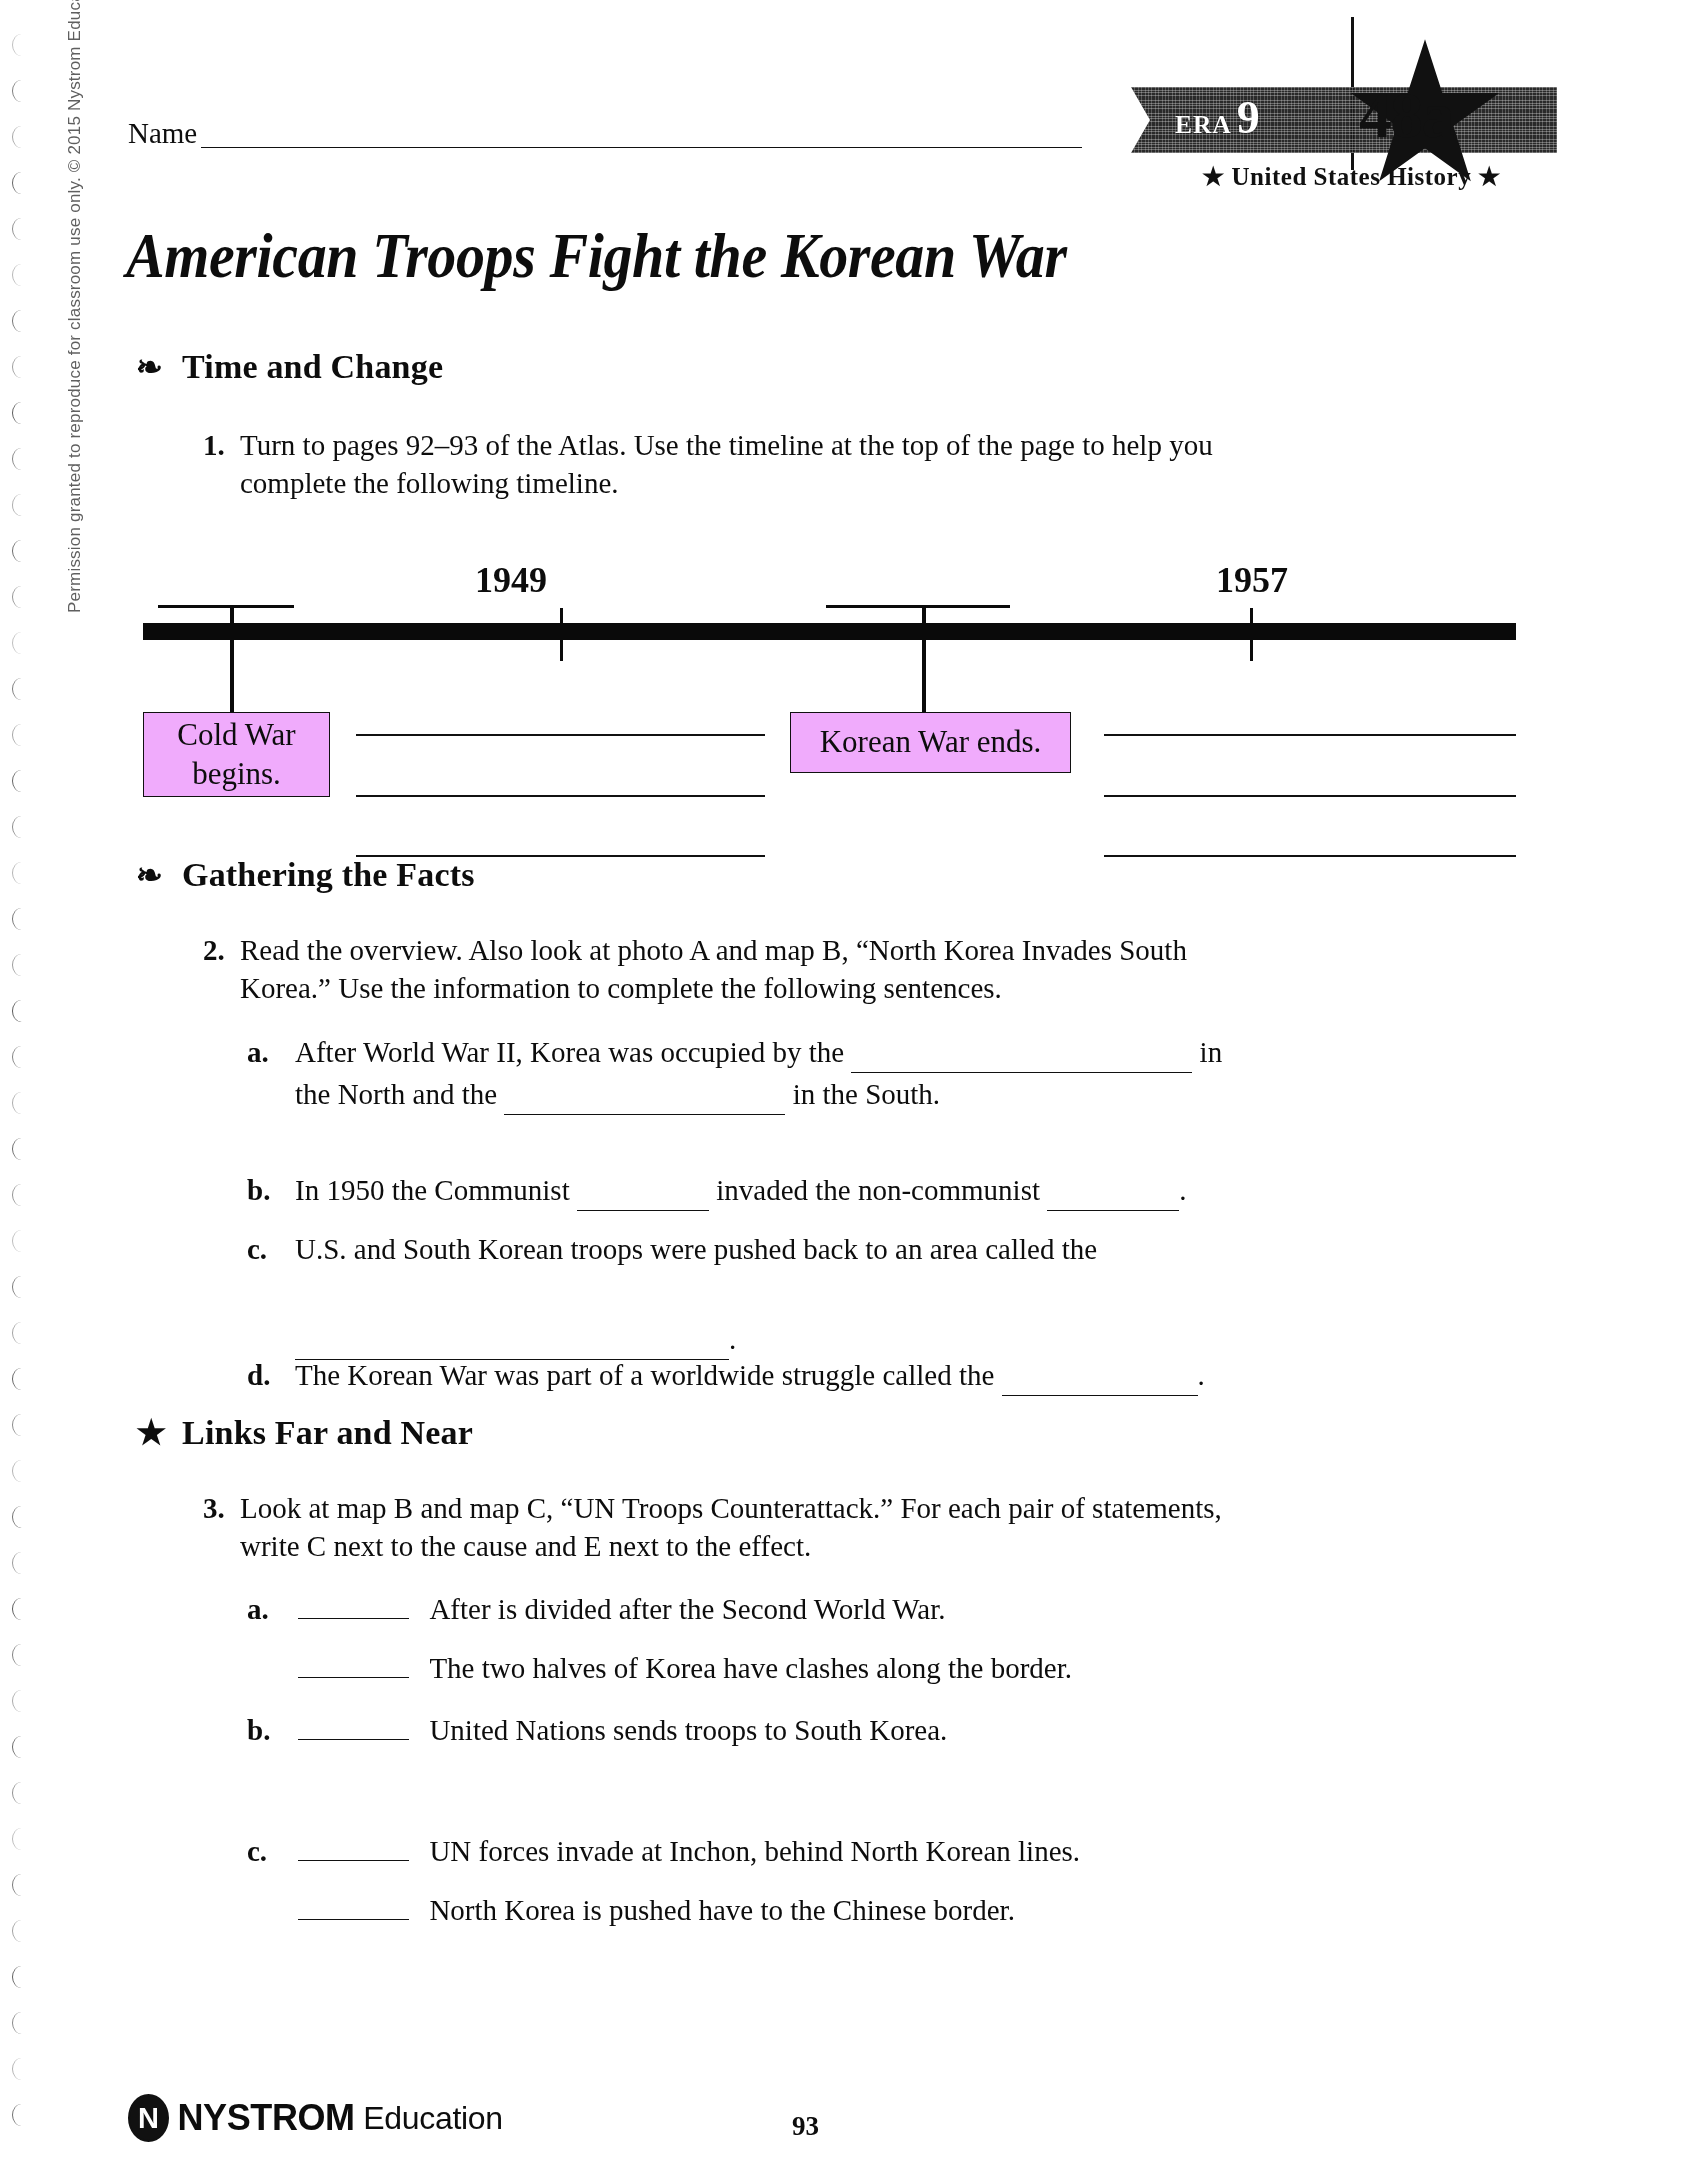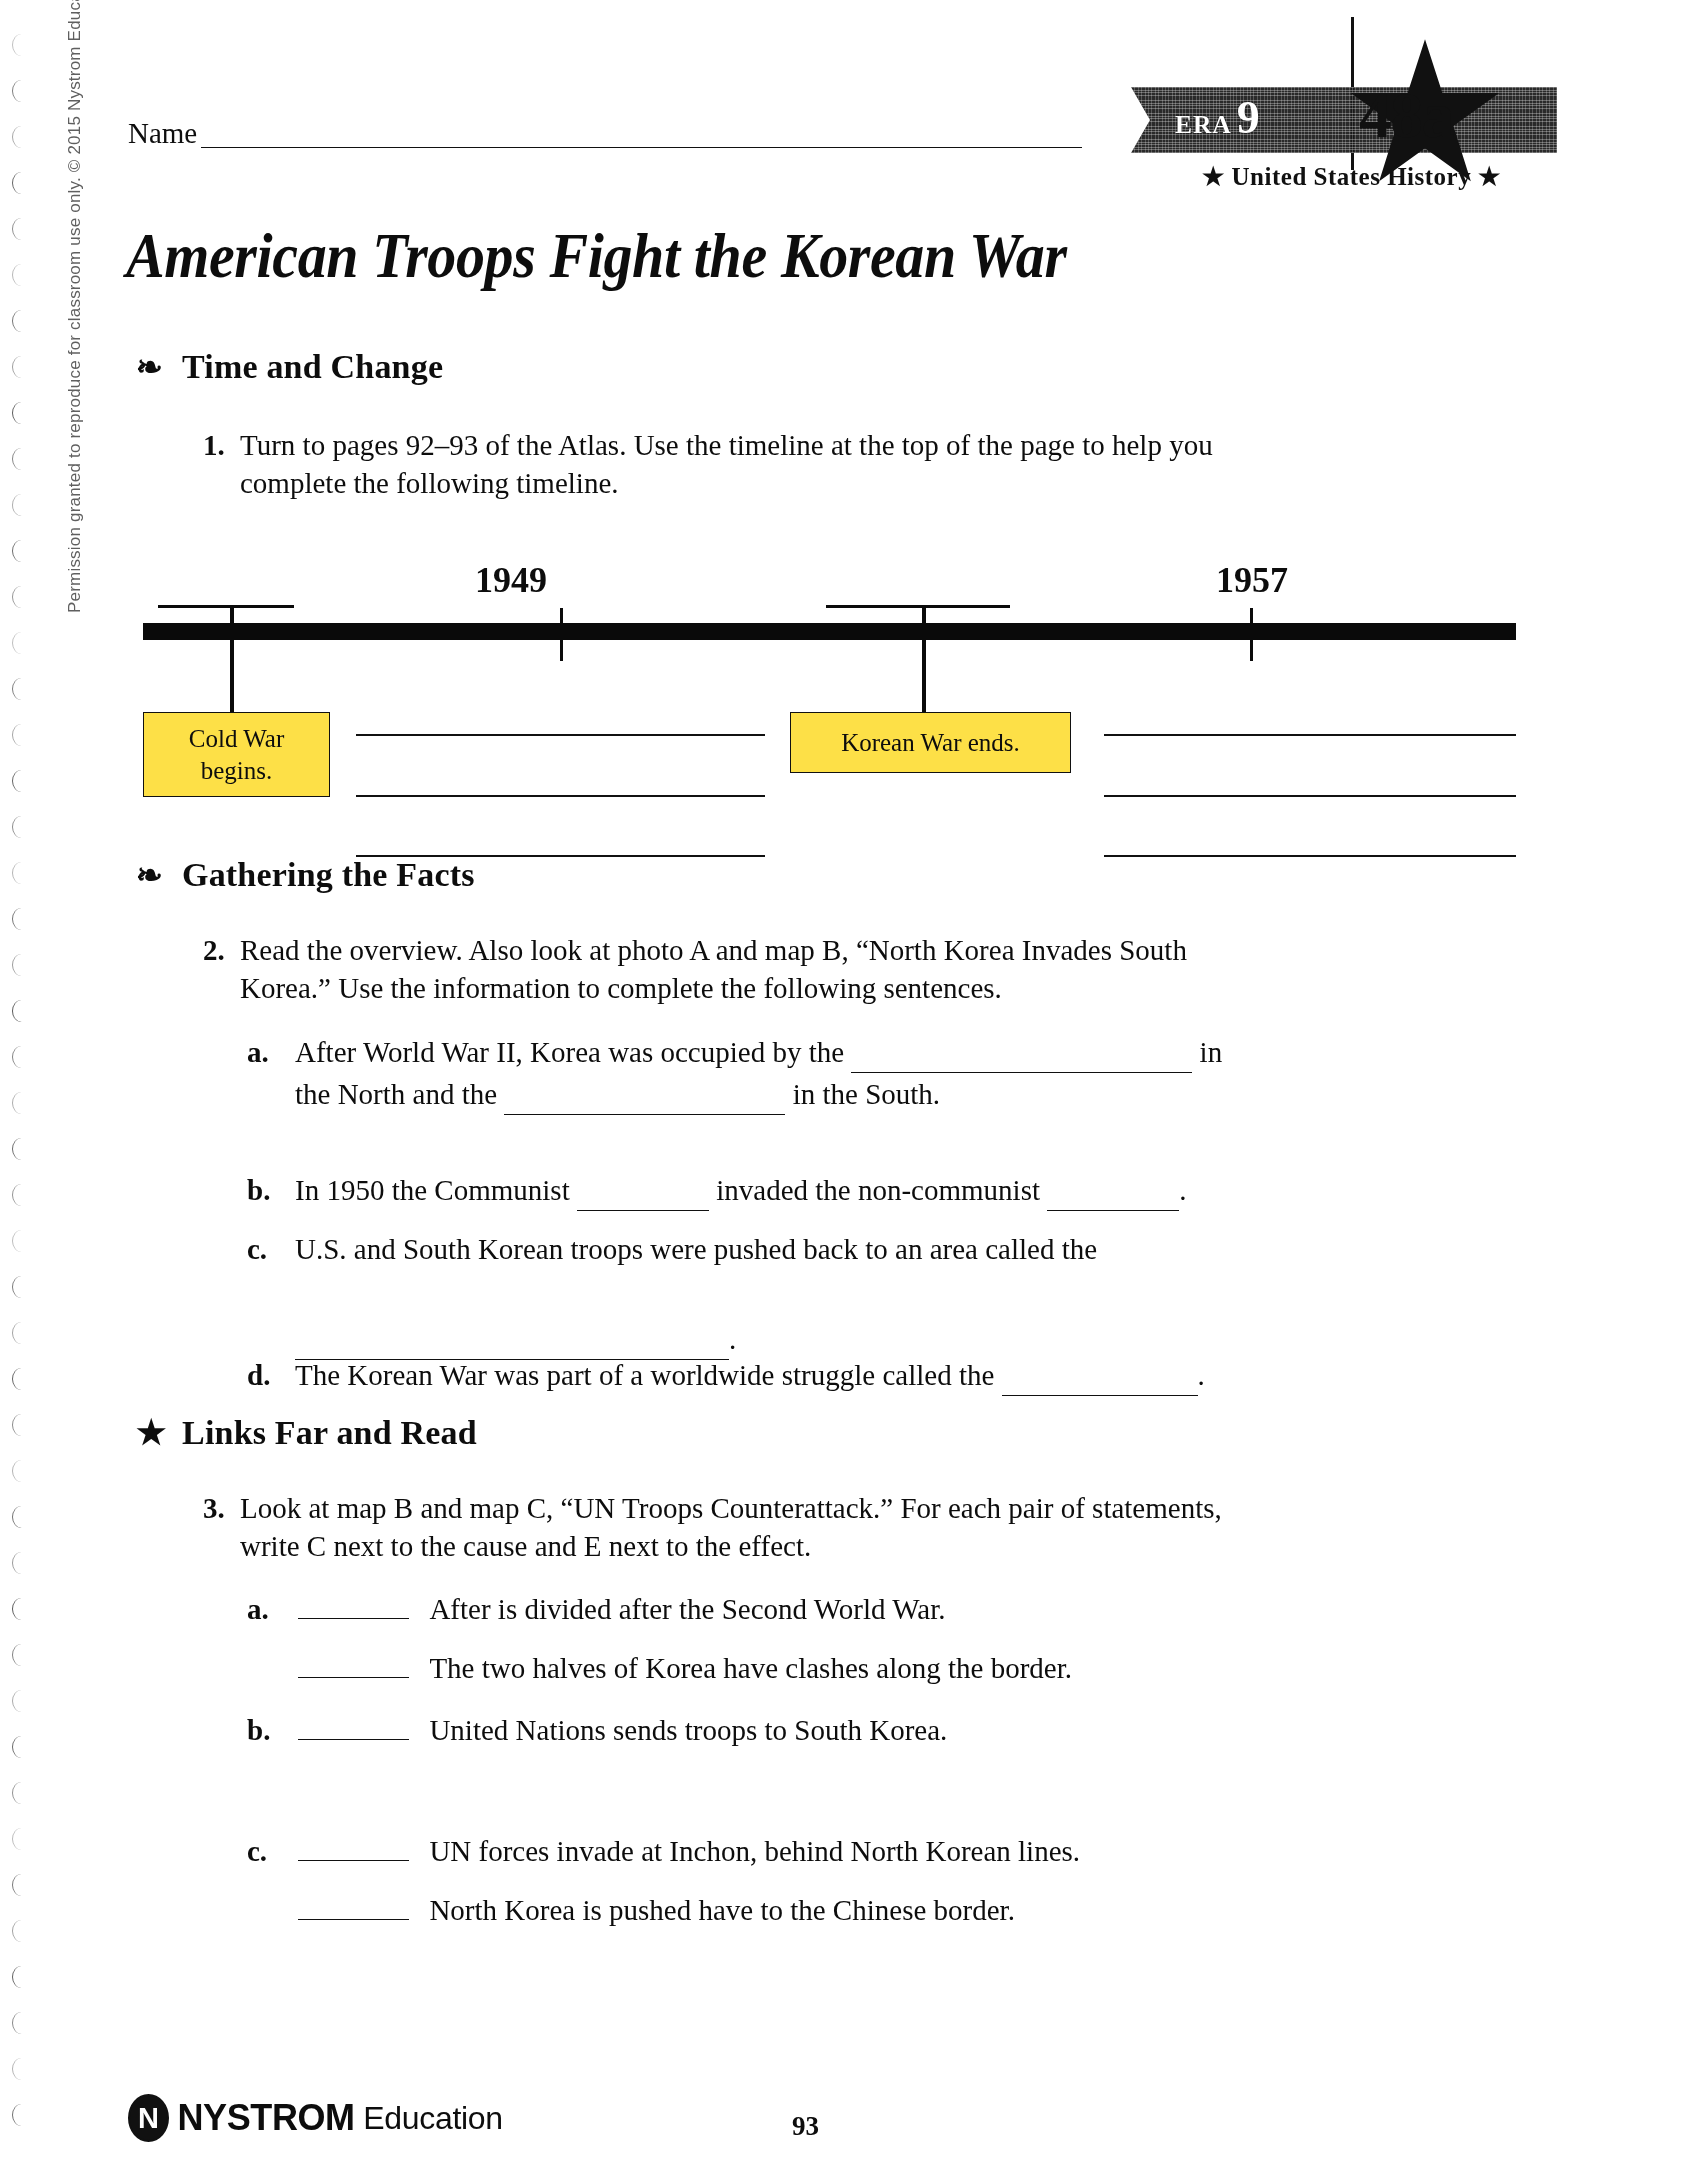--- a/index.html
+++ b/index.html
@@ -275,24 +275,24 @@
     white-space: nowrap;
   }
   .tl-box {
     position: absolute;
     border: 1.7px solid #111;
     box-sizing: border-box;
     display: flex;
     align-items: center;
     justify-content: center;
     text-align: center;
-    font-size: 25px;
+    font-size: 31px;
     line-height: 1.25;
     padding: 3.4px 8.5px;
-    background: #fde047;
+    background: #f0abfc;
   }
   .tl-line {
     position: absolute;
     height: 1.7px;
     background: #111;
   }
 
   
   .ce-row {
     position: absolute;
@@ -525,21 +525,21 @@
   <div class="sub-item" style="left:247px; top:1354px; width:1261px;">
     <span class="sub-letter">d.</span>
     <span class="sub-body">
       <span>The Korean War was part of a worldwide struggle called the</span>
       <span class="blank" style="width:196px;"></span><span>.</span>
     </span>
   </div>
 
   <div class="section-head" style="left:136px; top:1414px;">
     <span class="sec-bullet star">★</span>
-    <span>Links Far and Read</span>
+    <span>Links Far and Near</span>
   </div>
 
   <div class="item" style="left:191px; top:1489px; width:1380px;">
     <span class="item-num">3.</span>
     <span class="item-body">
       <span>Look at map B and map C, “UN Troops Counterattack.”  For each pair of statements,</span><br>
       <span>write C next to the cause and E next to the effect.</span>
     </span>
   </div>
 

